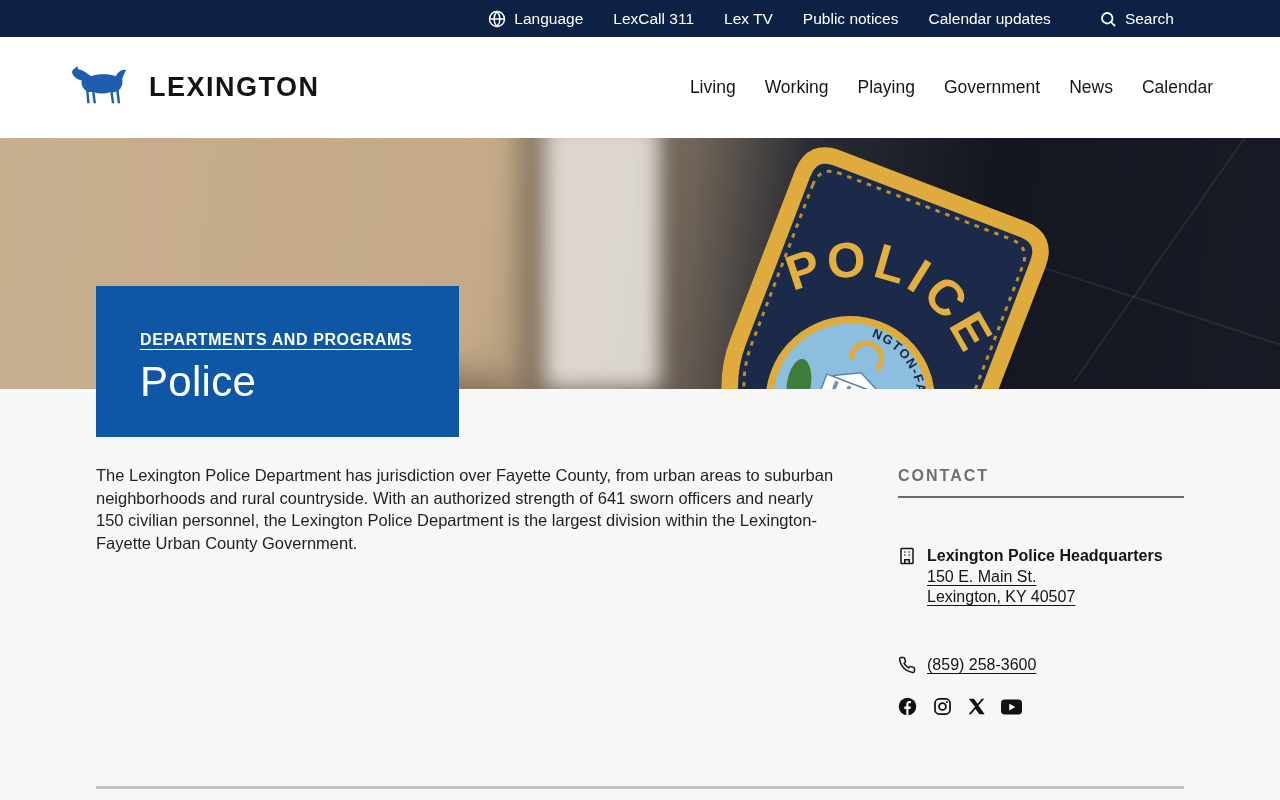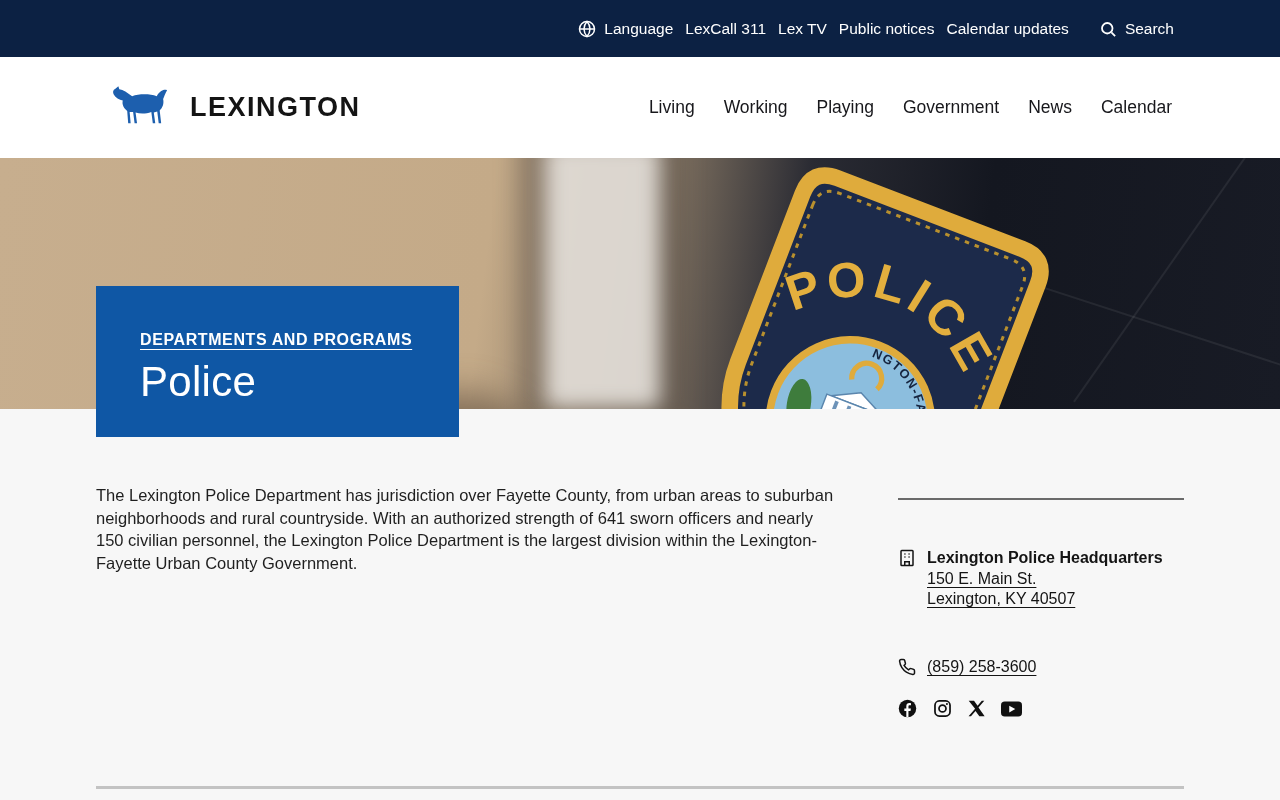--- a/index.html
+++ b/index.html
@@ -1,30 +1,30 @@
 <!DOCTYPE html>
 <html><head>
 <meta charset="utf-8">
 <style>
   * { margin:0; padding:0; box-sizing:border-box; }
   html,body { width:1280px; height:800px; }
   body { font-family:"Liberation Sans", sans-serif; background:#f7f7f7; overflow:hidden; }
   .page { position:relative; width:1280px; height:800px; }
 
   
-  .topbar { height:57px; background:#0c2143; display:flex; align-items:center;
-            justify-content:flex-end; padding-right:106px; gap:12px; }
+  .topbar { height:37px; background:#0c2143; display:flex; align-items:center;
+            justify-content:flex-end; padding-right:106px; gap:30px; }
   .topbar-item { display:flex; align-items:center; gap:8px; color:#ffffff;
                  font-size:15.5px; font-weight:500; cursor:pointer; white-space:nowrap; }
   .topbar-item svg { display:block; }
   .topbar-item.search-item { margin-left:18px; }
 
   
   .header { height:101px; background:#ffffff; display:flex; align-items:center;
-            justify-content:space-between; padding:0 108px; }
+            justify-content:space-between; padding:0 67px; }
   .logo { display:flex; align-items:center; gap:18px; cursor:pointer; }
   .logo-text { font-size:27px; font-weight:800; letter-spacing:1.5px; color:#141414; }
   .nav { display:flex; gap:29px; }
   .nav-item { font-size:17.5px; font-weight:500; color:#17171b; cursor:pointer; white-space:nowrap; }
 
   
   .hero { position:relative; height:251px; overflow:hidden; background:#1a1d27; }
   .hero-base { position:absolute; inset:0;
     background:linear-gradient(97deg,#c7ae8e 0%,#c4aa88 38%,#8a7a66 50%,#2a2b33 62%,#141720 76%,#181b25 100%); }
   .blob { position:absolute; border-radius:50%; }
@@ -171,20 +171,21 @@
 
   <div class="title-box">
     <span class="eyebrow">DEPARTMENTS AND PROGRAMS</span>
     <div class="hero-title">Police</div>
   </div>
 
   <div class="main">
     <div class="article">The Lexington Police Department has jurisdiction over Fayette County, from urban areas to suburban neighborhoods and rural countryside. With an authorized strength of 641 sworn officers and nearly 150 civilian personnel, the Lexington Police Department is the largest division within the Lexington-Fayette Urban County Government.</div>
 
     <div class="contact">
+      <div class="contact-heading">CONTACT</div>
       <hr class="contact-rule">
 
       <div class="contact-row">
         <span>
           <svg width="18" height="18" viewBox="0 0 24 24" fill="none" stroke="#141414" stroke-width="2">
             <rect x="4" y="2" width="16" height="20" rx="1"></rect>
             <path d="M9 22v-5h6v5"></path>
             <line x1="8.5" y1="6.5" x2="10" y2="6.5"></line>
               <line x1="14" y1="6.5" x2="15.5" y2="6.5"></line>
             <line x1="8.5" y1="10.5" x2="10" y2="10.5"></line>

